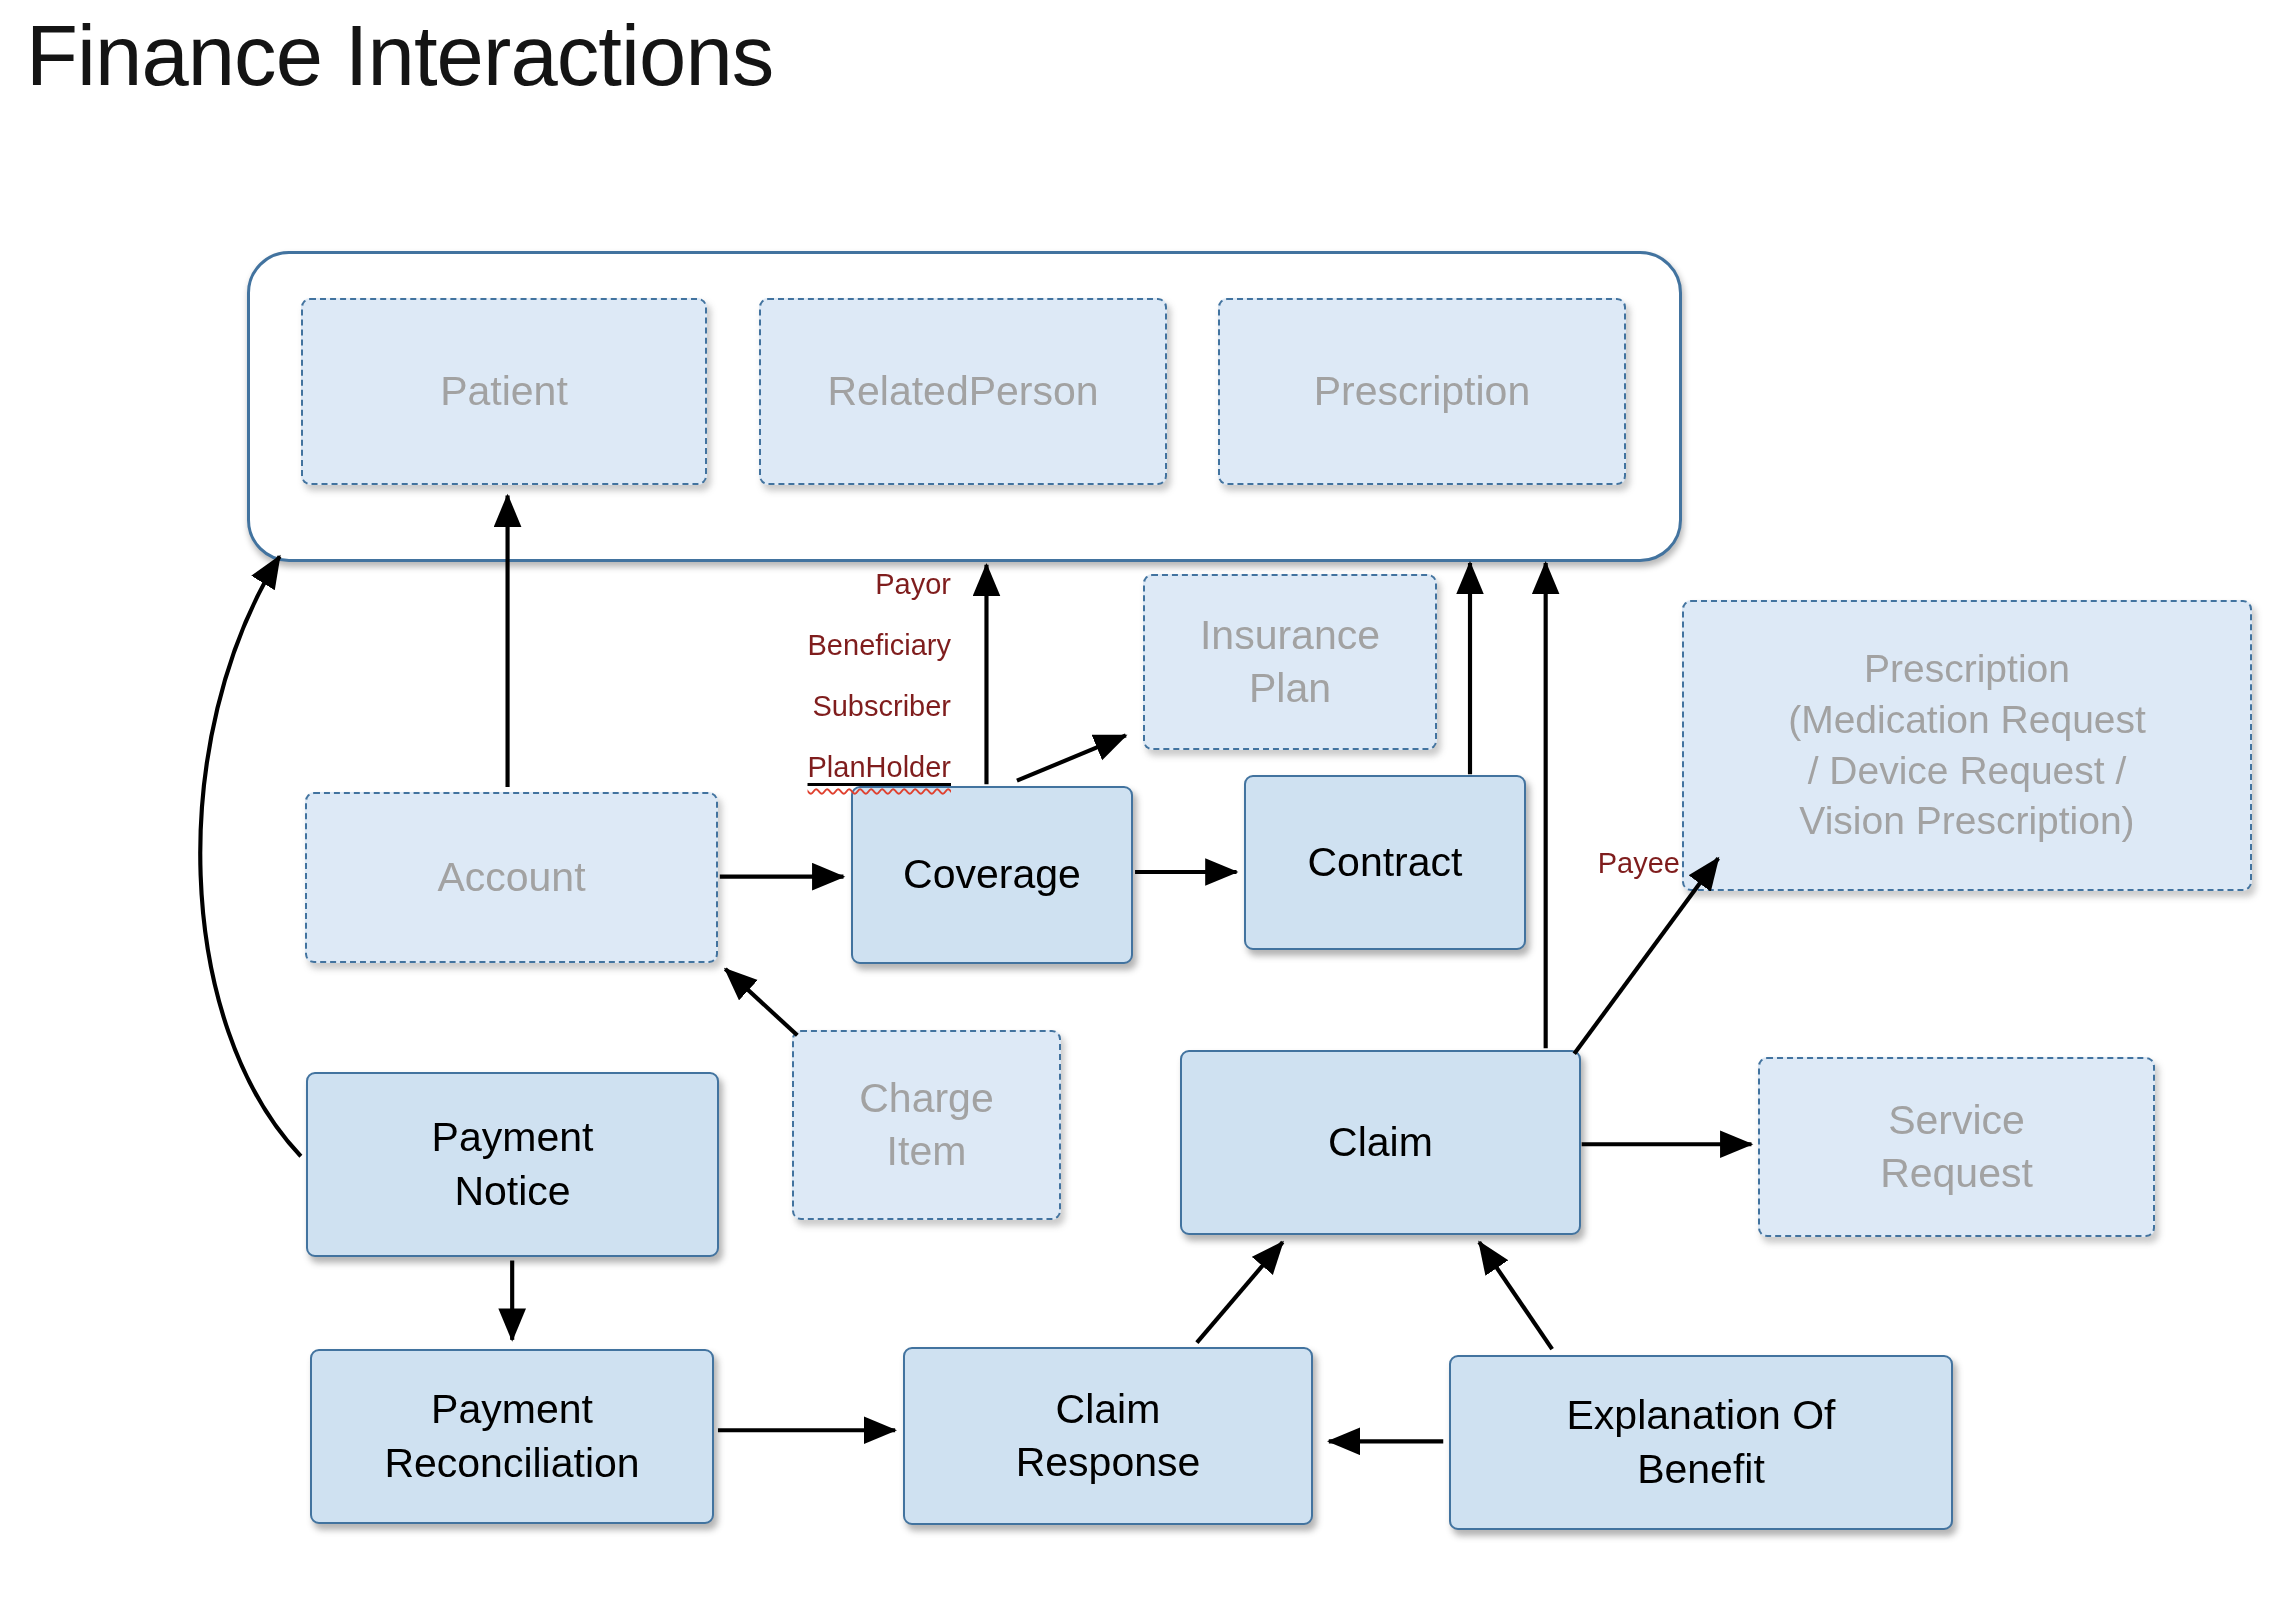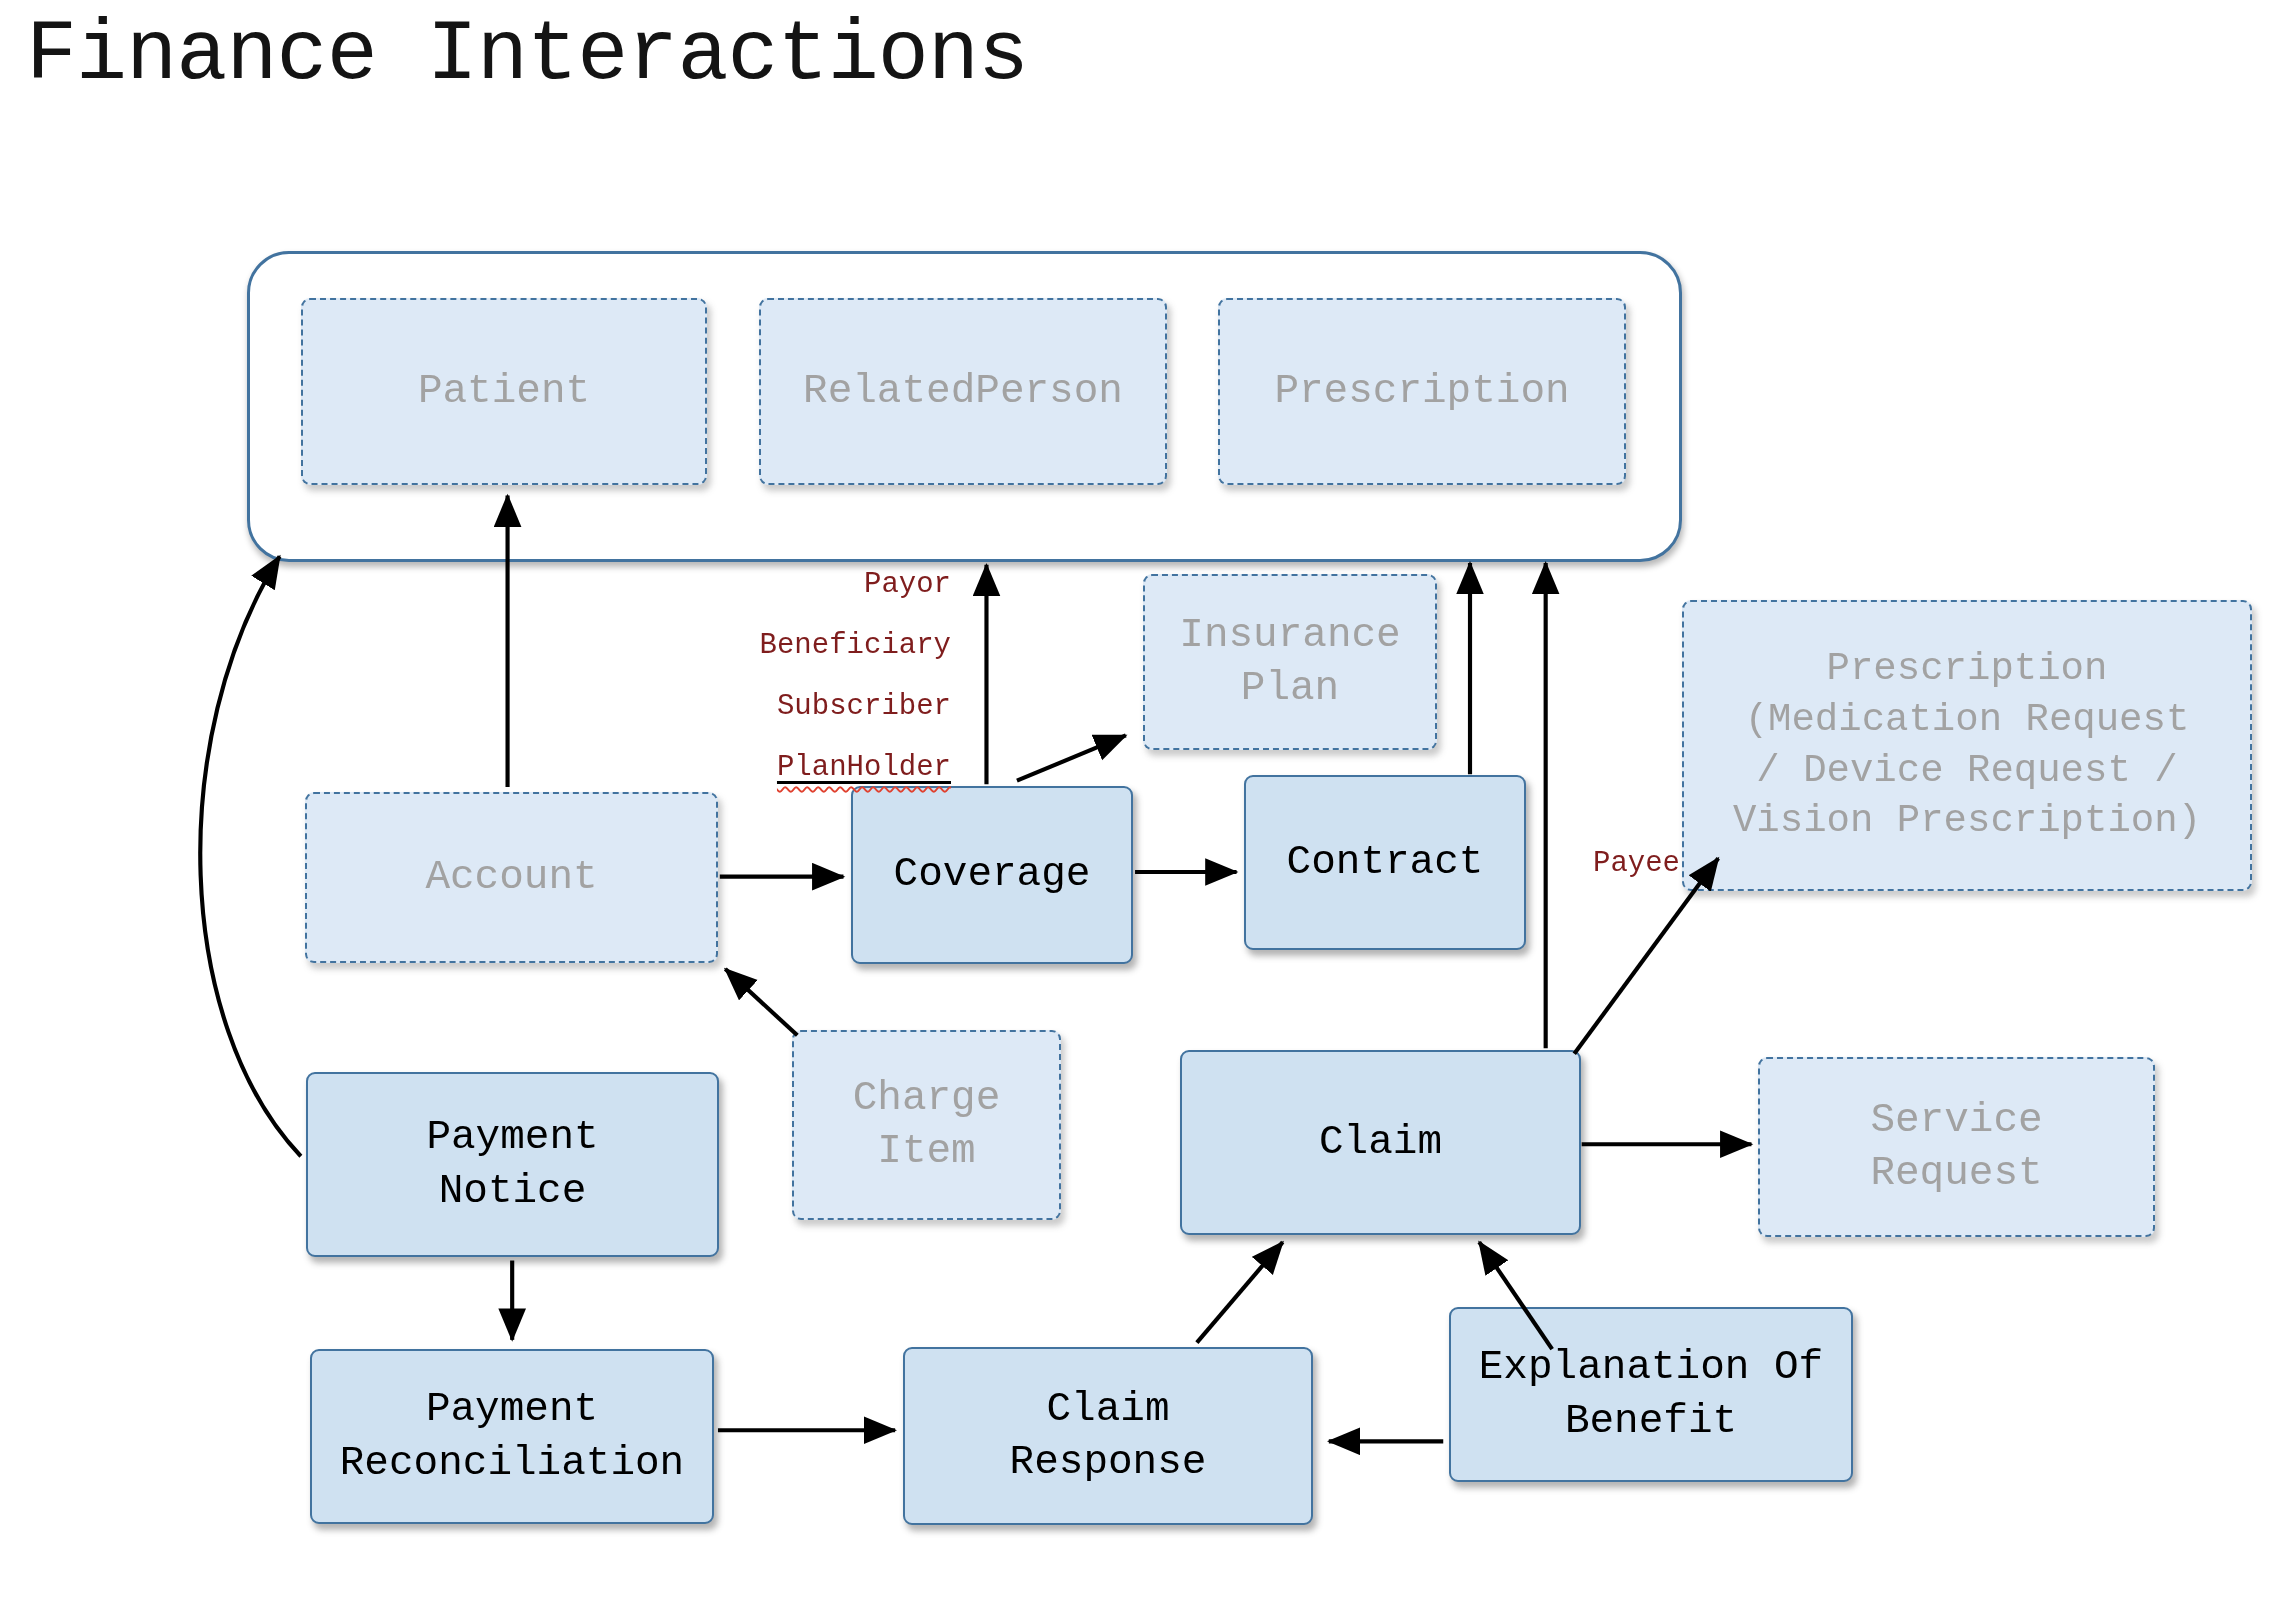--- a/index.html
+++ b/index.html
@@ -11,21 +11,21 @@
     --arrow:#000000;
     --title-color:#141414;
     --canvas-bg:#ffffff;
   }
   html,body{margin:0;padding:0;background:#fff;}
   .canvas{
     position:relative;
     width:2295px;
     height:1601px;
     background:var(--canvas-bg);
-    font-family:Liberation Mono, monospace;
+    font-family:Liberation Sans, sans-serif;
     overflow:hidden;
   }
   .title{
     position:absolute;
     left:26px; top:7.4px;
     font-size:85px;
     font-weight:300;
     letter-spacing:-0.9px;
     color:var(--title-color);
     white-space:nowrap;
@@ -150,21 +150,21 @@
   </div>
 
   <div class="node solid" style="left:310px;top:1349px;width:404px;height:175px">
     <span class="label">Payment
 Reconciliation</span>
   </div>
   <div class="node solid" style="left:903px;top:1347px;width:410px;height:178px">
     <span class="label">Claim
 Response</span>
   </div>
-  <div class="node solid" style="left:1449px;top:1307px;width:404px;height:175px">
+  <div class="node solid" style="left:1449px;top:1355px;width:504px;height:175px">
     <span class="label">Explanation Of
 Benefit</span>
   </div>
 
   <div class="edge-label" style="left:674px;top:554px;width:277px">
     <div>Payor</div>
     <div>Beneficiary</div>
     <div>Subscriber</div>
     <div><span class="plan-underline"><span class="spellcheck">PlanHolder</span></span></div>
   </div>

